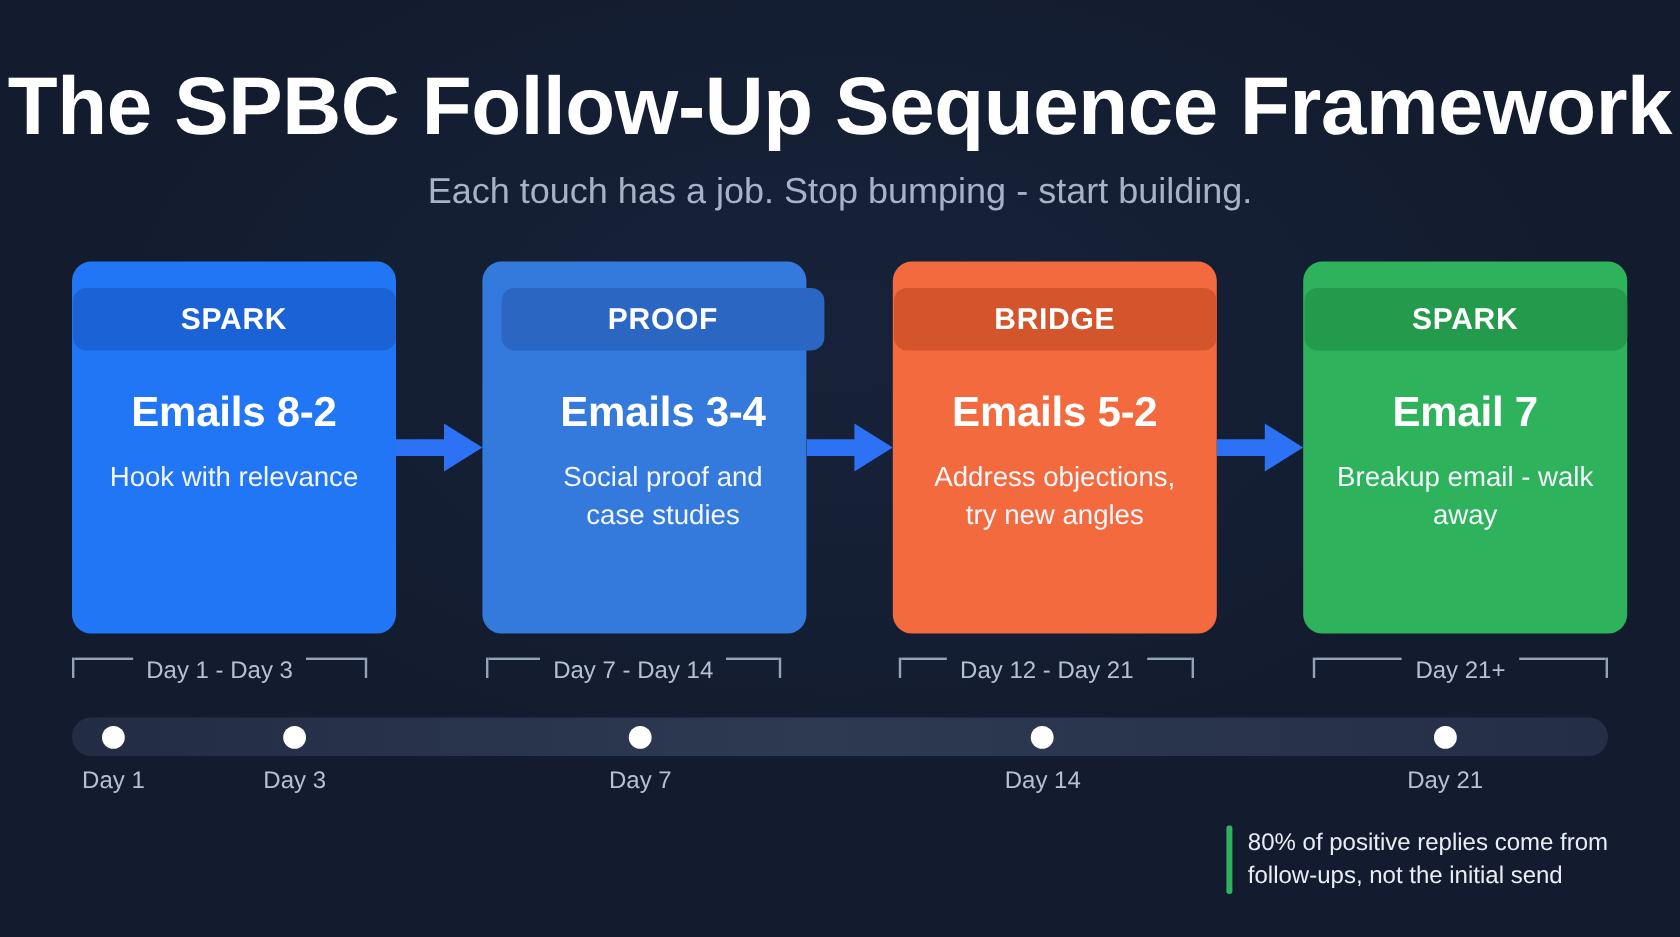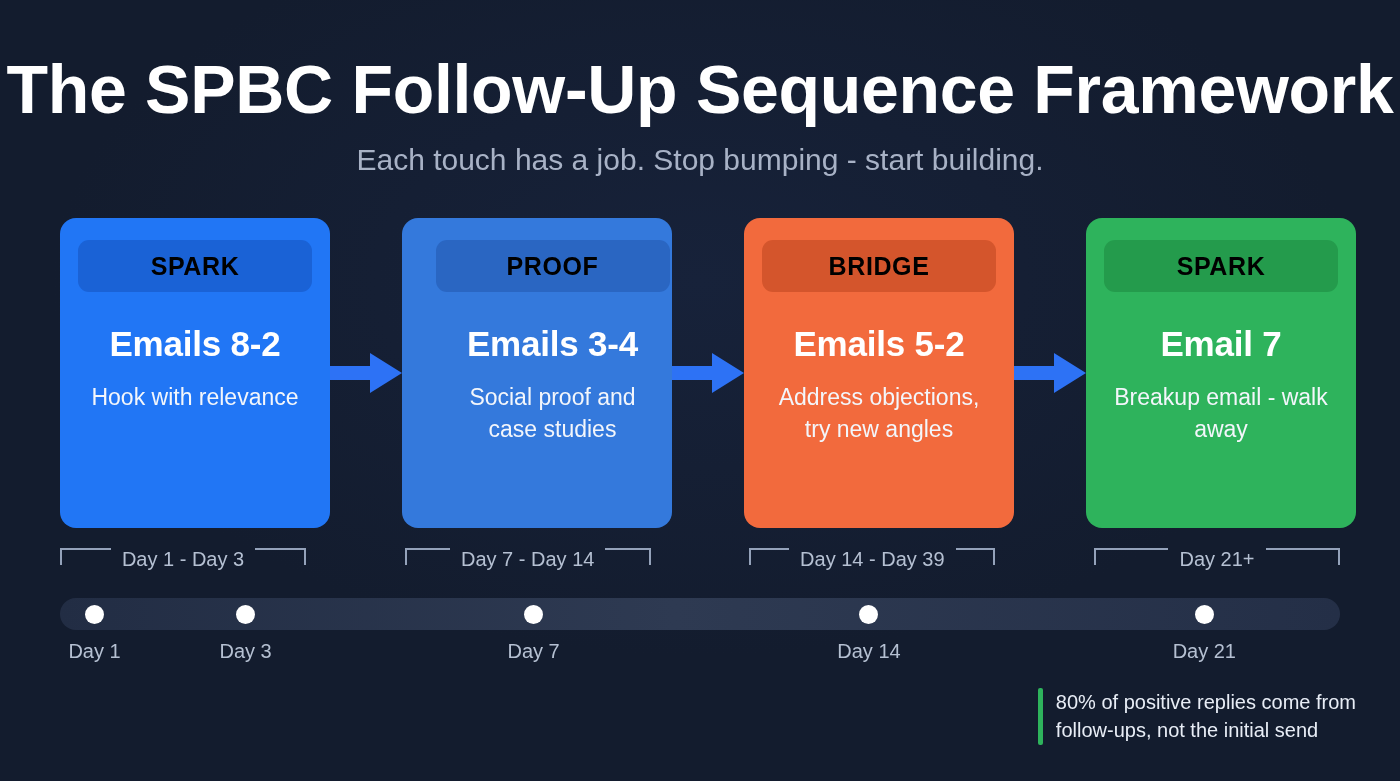--- a/index.html
+++ b/index.html
@@ -64,29 +64,29 @@
     border-radius: 16px;
     padding: 22px 16px 18px 16px;
     display: flex;
     flex-direction: column;
     align-items: center;
     position: relative;
     flex: 0 0 auto;
   }
 
   .badge {
-    width: 234px;
+    width: 269px;
     height: 52px;
     border-radius: 11px;
     display: flex;
     align-items: center;
     justify-content: center;
     font-size: 25px;
     font-weight: bold;
-    color: #000000;
+    color: #ffffff;
     letter-spacing: 0.6px;
   }
 
   .card-heading {
     margin-top: 34px;
     font-size: 35px;
     font-weight: bold;
     color: #ffffff;
     text-align: center;
     line-height: 1.05;
@@ -202,21 +202,21 @@
     font-size: 20px;
     color: #b5c0d2;
     transform: translateX(-50%);
     white-space: nowrap;
   }
 
   
   .footnote {
     position: absolute;
     top: 688px;
-    right: 44px;
+    right: 60px;
     display: flex;
     align-items: stretch;
     gap: 13px;
   }
 
   .footnote-bar {
     width: 5px;
     border-radius: 2px;
     background: #2eb35c;
     flex: 0 0 auto;
@@ -304,21 +304,21 @@
       <div class="range-label">Day 7 - Day 14</div>
       <div class="rule"></div>
       <div class="cap"></div>
     </div>
 
     <div class="range-gap"></div>
 
     <div class="range-slot">
       <div class="cap"></div>
       <div class="rule"></div>
-      <div class="range-label">Day 14 - Day 39</div>
+      <div class="range-label">Day 12 - Day 21</div>
       <div class="rule"></div>
       <div class="cap"></div>
     </div>
 
     <div class="range-gap"></div>
 
     <div class="range-slot">
       <div class="cap"></div>
       <div class="rule"></div>
       <div class="range-label">Day 21+</div>

